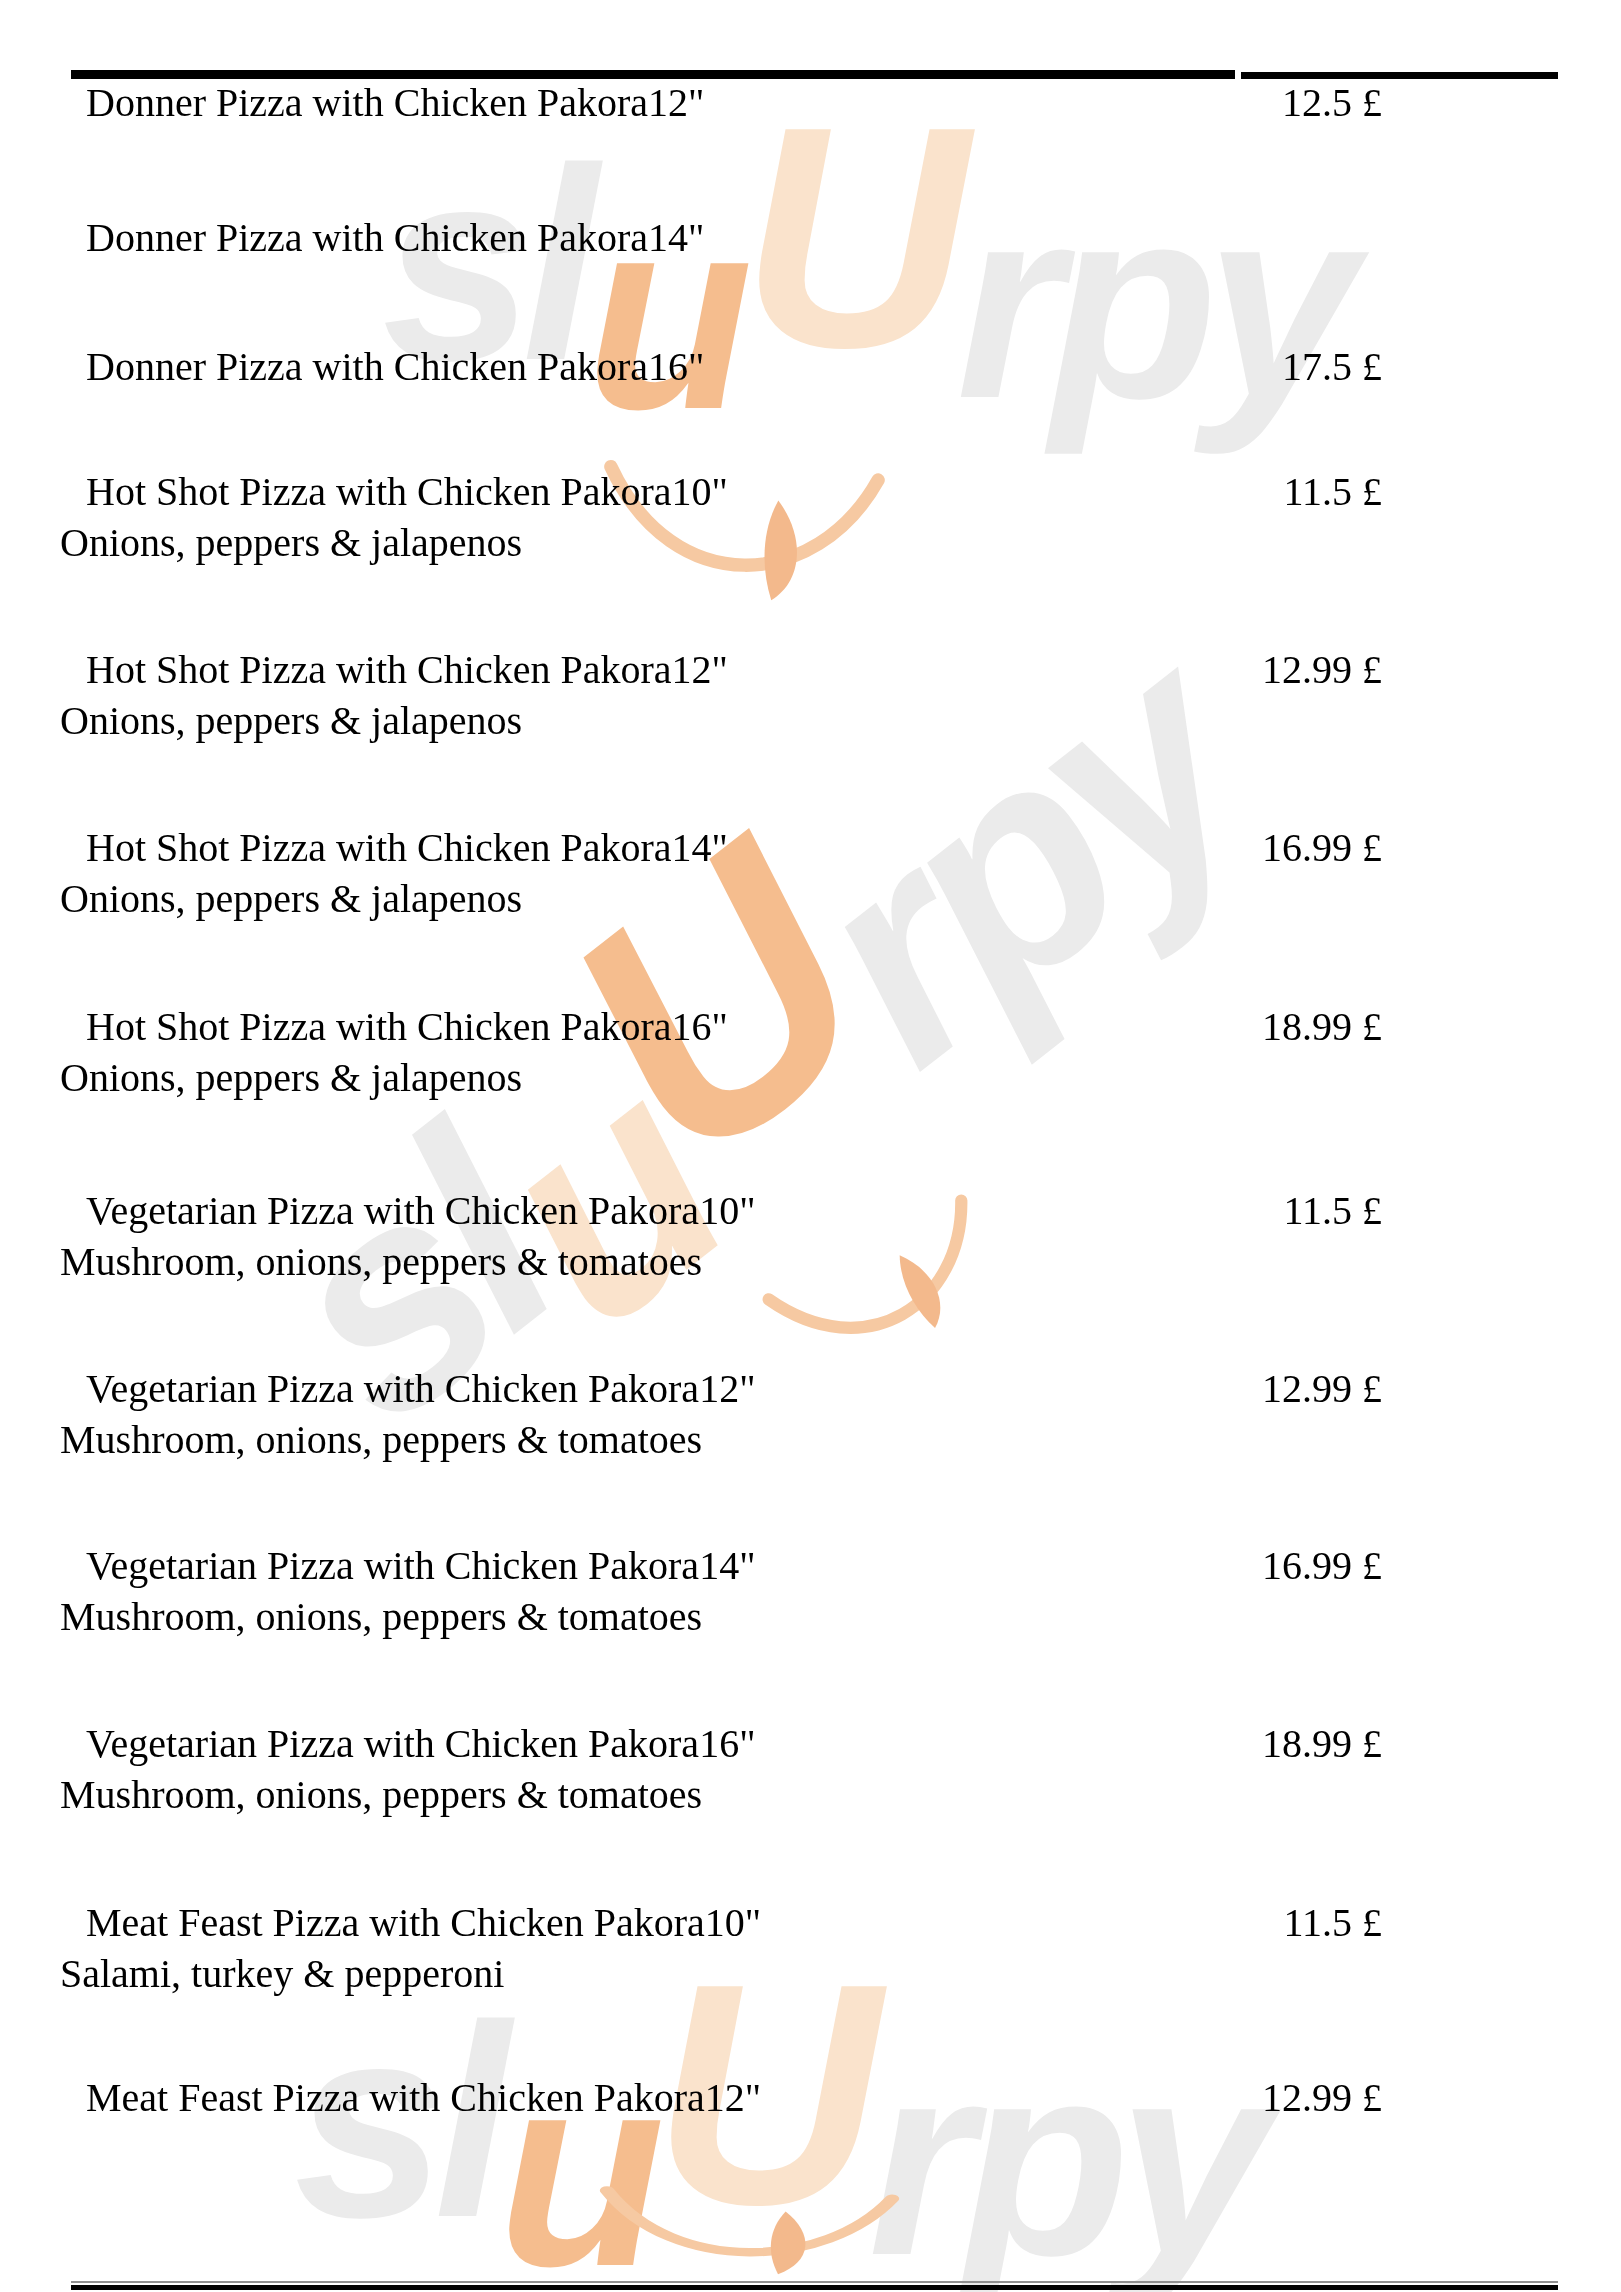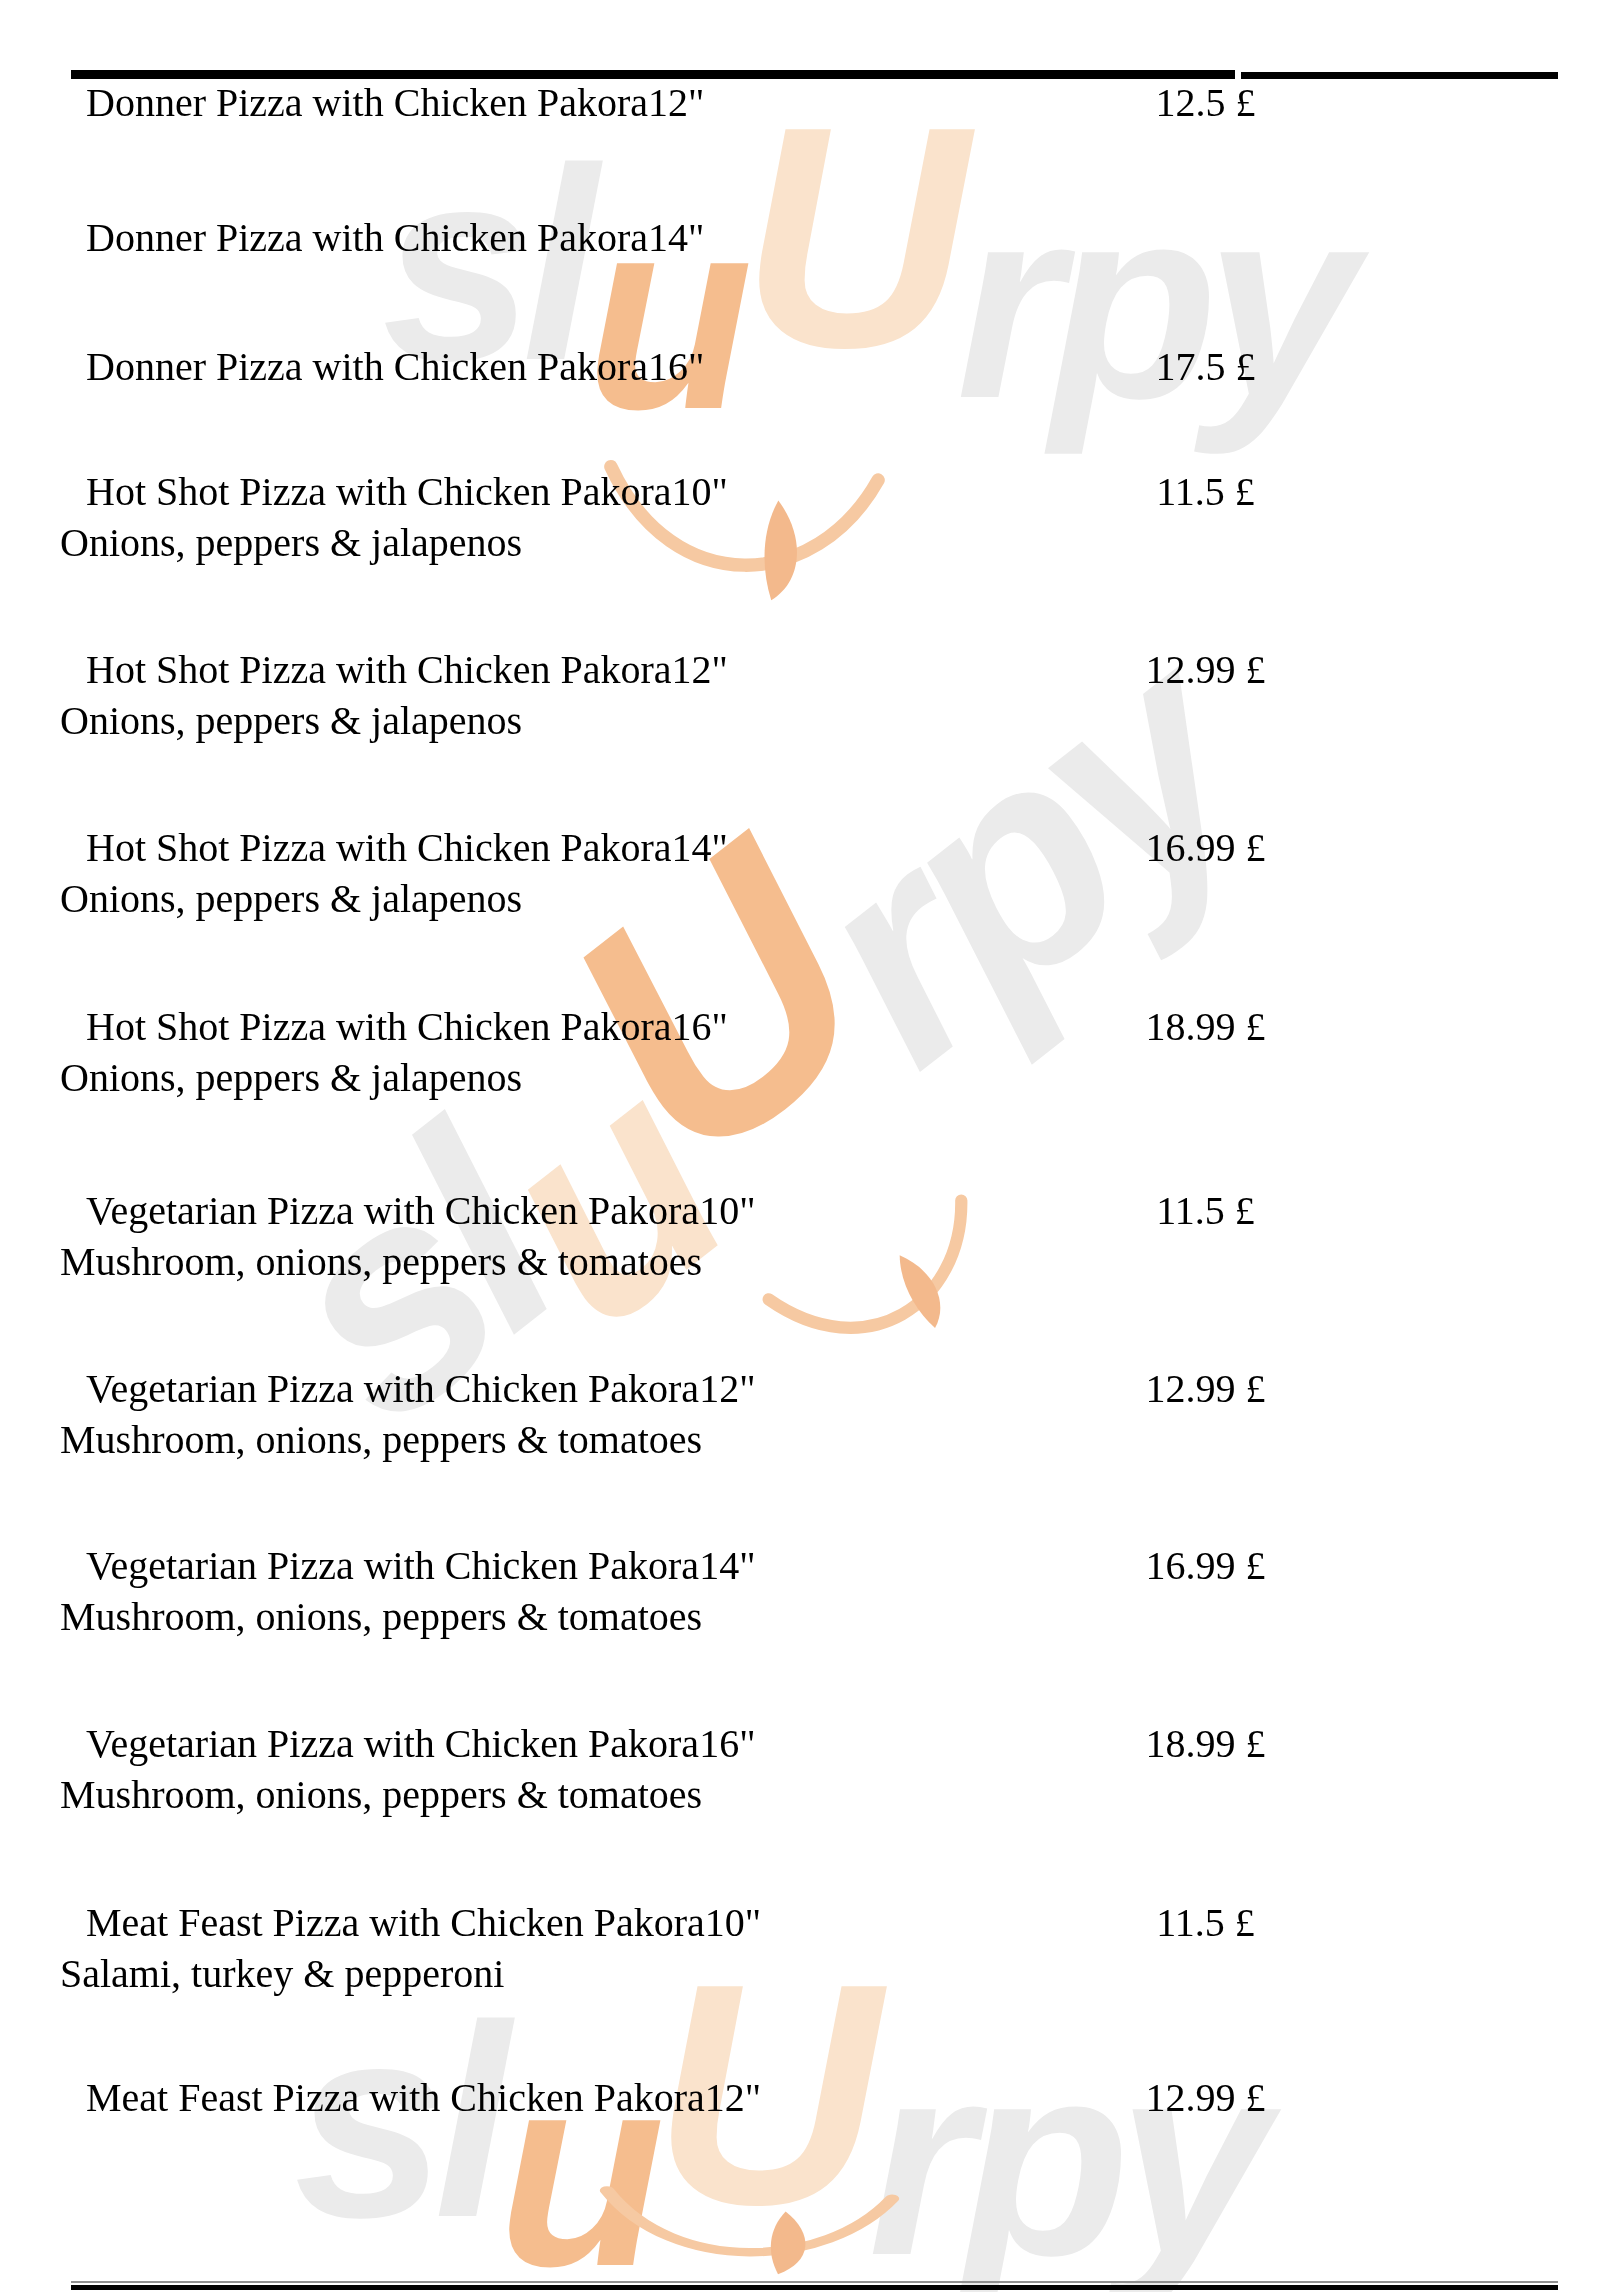--- a/index.html
+++ b/index.html
@@ -30,21 +30,21 @@
   
   .row{
     position:absolute;left:0;width:100%;
     font-size:40px;line-height:51px;
     z-index:2;
   }
   .iname{margin-left:86px;white-space:nowrap;}
   .idesc{margin-left:60px;white-space:nowrap;}
   .iprice{
     position:absolute;top:0;right:239px;
-    width:353px;text-align:center;white-space:nowrap;
+    width:353px;text-align:right;white-space:nowrap;
   }
   .r1{top:77px;}  .r2{top:212px;}  .r3{top:341px;}
   .r4{top:466px;} .r5{top:644px;}  .r6{top:822px;}
   .r7{top:1001px;}.r8{top:1185px;} .r9{top:1363px;}
   .r10{top:1540px;}.r11{top:1718px;}.r12{top:1897px;}
   .r13{top:2072px;}
   
   .wm{
     position:absolute;z-index:0;
     font-family:"Liberation Sans", sans-serif;

